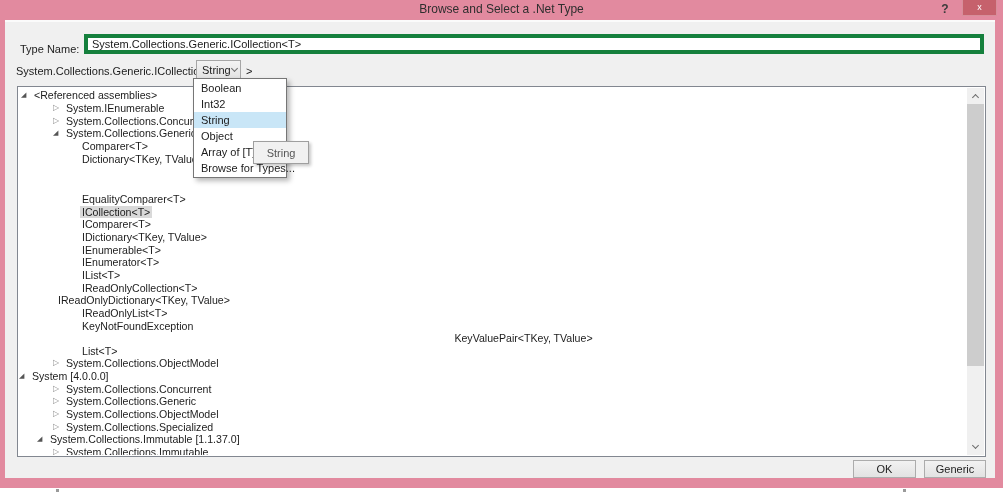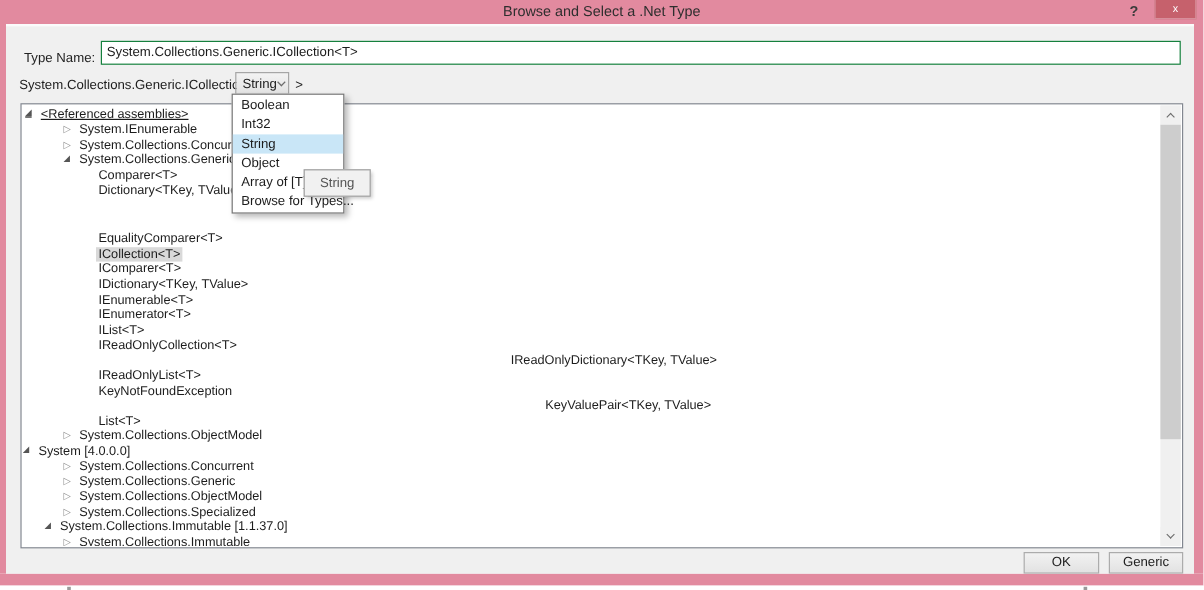--- a/index.html
+++ b/index.html
@@ -23,21 +23,21 @@
     border:1px solid #d78e9a;border-top:none;color:#fff;font-size:9px;text-align:center;line-height:14px;}
   .edge-left{left:0;top:20px;width:5px;height:458px;background:var(--pink);}
   .edge-right{left:995px;top:20px;width:8px;height:458px;background:var(--pink);}
   .edge-bottom{left:0;top:478px;width:1003px;height:10px;background:var(--pink);}
   .client{left:5px;top:20px;width:990px;height:458px;background:#f0f0f0;border-top:2px solid #fbfbfb;}
   .below-strip{left:0;top:488px;width:1003px;height:4px;background:#ffffff;}
   .artifact{background:#9a9a9a;width:3px;height:3px;top:489px;}
 
   
   .tn-label{left:15px;top:21px;font-size:11px;color:#222;}
-  .tn-input{left:79px;top:12px;width:900px;height:20px;border:1px solid #15803d;background:#fff;
+  .tn-input{left:79px;top:12px;width:900px;height:20px;border:4px solid #15803d;background:#fff;
     font-family:"Liberation Sans",sans-serif;font-size:11px;color:#1a1a1a;padding:0 4px;outline:none;}
 
   
   .gb-prefix{left:11px;top:43px;font-size:11px;}
   .combo{left:191px;top:38px;width:45px;height:19px;border:1px solid #a6a6a6;
     background:linear-gradient(#f3f3f3,#e3e3e3);display:flex;align-items:center;
     padding:0 3px 0 5px;font-size:11px;}
   .combo .val{flex:1;}
   .chev{display:inline-block;width:5px;height:5px;border-left:1px solid #6d6d6d;border-top:1px solid #6d6d6d;}
   .chev.down{transform:rotate(225deg);margin-top:-3px;}
@@ -99,35 +99,35 @@
 
   <div class="abs gb-prefix">System.Collections.Generic.ICollection &lt;</div>
   <div class="abs combo">
     <span class="val">String</span>
     <span class="chev down"></span>
   </div>
   <div class="abs gb-suffix">&gt;</div>
 
   <div class="abs tree">
     <div class="tree-inner" id="tree-rows">
-        <div class="tree-row" style="padding-left: 2px; text-decoration: underline;"><span class="twisty expanded">◢</span><span class="lbl">&lt;Referenced assemblies&gt;</span></div>
+        <div class="tree-row" style="padding-left: 2px;"><span class="twisty expanded">◢</span><span class="lbl">&lt;Referenced assemblies&gt;</span></div>
         <div class="tree-row" style="padding-left: 34px;"><span class="twisty collapsed">▷</span><span class="lbl">System.IEnumerable</span></div>
         <div class="tree-row" style="padding-left: 34px;"><span class="twisty collapsed">▷</span><span class="lbl">System.Collections.Concurrent</span></div>
         <div class="tree-row" style="padding-left: 34px;"><span class="twisty expanded">◢</span><span class="lbl">System.Collections.Generic</span></div>
         <div class="tree-row" style="padding-left: 50px;"><span class="twisty leaf"></span><span class="lbl">Comparer&lt;T&gt;</span></div>
         <div class="tree-row" style="padding-left: 50px;"><span class="twisty leaf"></span><span class="lbl">Dictionary&lt;TKey, TValue&gt;</span></div>
         <div class="tree-row" style="padding-left: 50px; margin-top: 28px;"><span class="twisty leaf"></span><span class="lbl">EqualityComparer&lt;T&gt;</span></div>
         <div class="tree-row" style="padding-left: 50px;"><span class="twisty leaf"></span><span class="lbl sel">ICollection&lt;T&gt;</span></div>
         <div class="tree-row" style="padding-left: 50px;"><span class="twisty leaf"></span><span class="lbl">IComparer&lt;T&gt;</span></div>
         <div class="tree-row" style="padding-left: 50px;"><span class="twisty leaf"></span><span class="lbl">IDictionary&lt;TKey, TValue&gt;</span></div>
         <div class="tree-row" style="padding-left: 50px;"><span class="twisty leaf"></span><span class="lbl">IEnumerable&lt;T&gt;</span></div>
         <div class="tree-row" style="padding-left: 50px;"><span class="twisty leaf"></span><span class="lbl">IEnumerator&lt;T&gt;</span></div>
         <div class="tree-row" style="padding-left: 50px;"><span class="twisty leaf"></span><span class="lbl">IList&lt;T&gt;</span></div>
         <div class="tree-row" style="padding-left: 50px;"><span class="twisty leaf"></span><span class="lbl">IReadOnlyCollection&lt;T&gt;</span></div>
-        <div class="tree-row" style="padding-left: 26px; justify-content: center;"><span class="twisty leaf"></span><span class="lbl">IReadOnlyDictionary&lt;TKey, TValue&gt;</span></div>
+        <div class="tree-row" style="padding-left: 26px;"><span class="twisty leaf"></span><span class="lbl">IReadOnlyDictionary&lt;TKey, TValue&gt;</span></div>
         <div class="tree-row" style="padding-left: 50px;"><span class="twisty leaf"></span><span class="lbl">IReadOnlyList&lt;T&gt;</span></div>
         <div class="tree-row" style="padding-left: 50px;"><span class="twisty leaf"></span><span class="lbl">KeyNotFoundException</span></div>
         <div class="tree-row" style="padding-left: 50px; justify-content: center;"><span class="twisty leaf"></span><span class="lbl">KeyValuePair&lt;TKey, TValue&gt;</span></div>
         <div class="tree-row" style="padding-left: 50px;"><span class="twisty leaf"></span><span class="lbl">List&lt;T&gt;</span></div>
         <div class="tree-row" style="padding-left: 34px;"><span class="twisty collapsed">▷</span><span class="lbl">System.Collections.ObjectModel</span></div>
         <div class="tree-row" style="padding-left: 0;"><span class="twisty expanded">◢</span><span class="lbl">System [4.0.0.0]</span></div>
         <div class="tree-row" style="padding-left: 34px;"><span class="twisty collapsed">▷</span><span class="lbl">System.Collections.Concurrent</span></div>
         <div class="tree-row" style="padding-left: 34px;"><span class="twisty collapsed">▷</span><span class="lbl">System.Collections.Generic</span></div>
         <div class="tree-row" style="padding-left: 34px;"><span class="twisty collapsed">▷</span><span class="lbl">System.Collections.ObjectModel</span></div>
         <div class="tree-row" style="padding-left: 34px;"><span class="twisty collapsed">▷</span><span class="lbl">System.Collections.Specialized</span></div>

